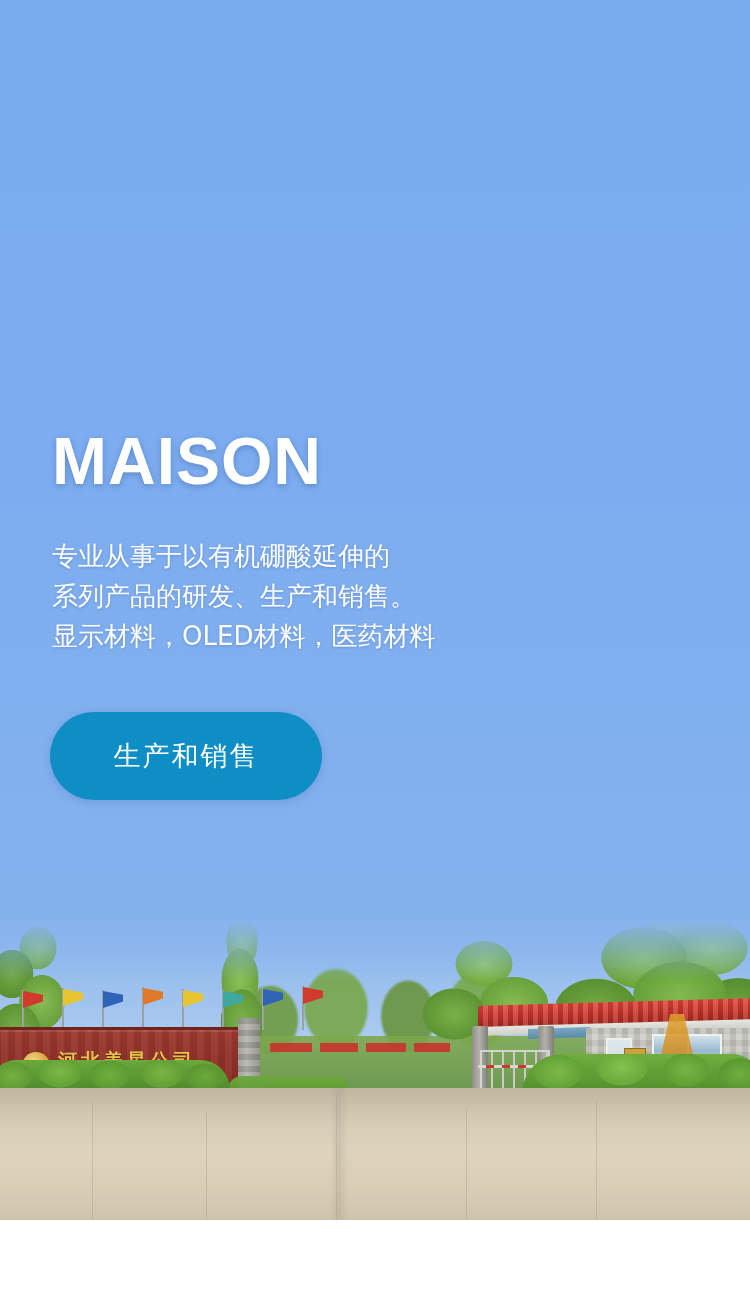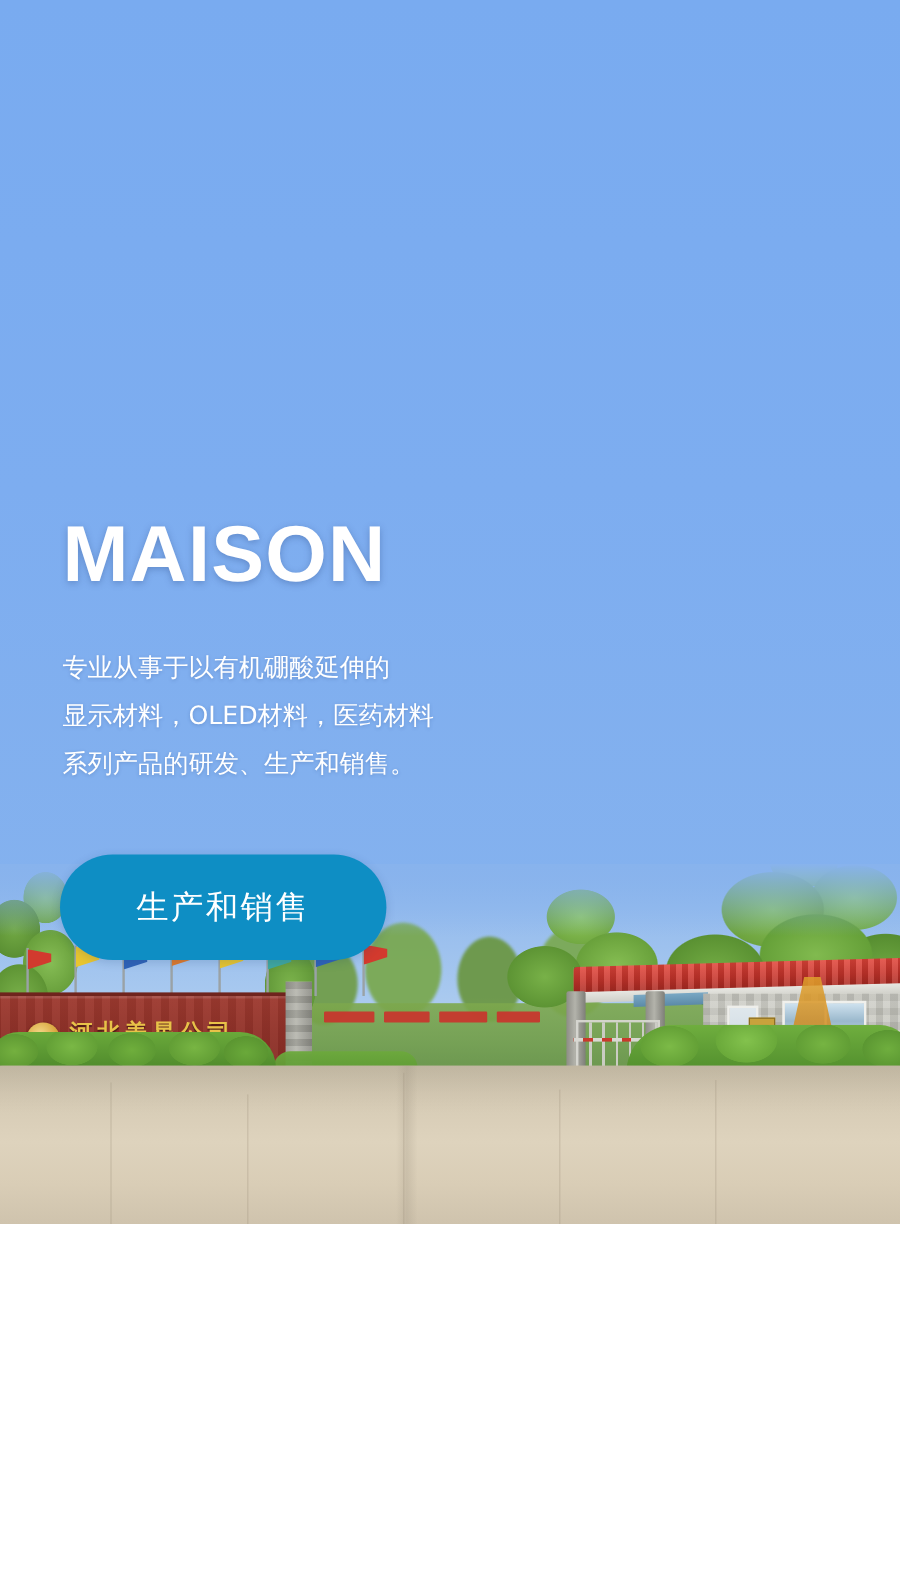--- a/index.html
+++ b/index.html
@@ -2,21 +2,21 @@
 <html><head>
 <meta charset="utf-8">
 <style>
   * { margin:0; padding:0; box-sizing:border-box; }
   html, body {
     width:750px; height:1314px;
     font-family:"Liberation Sans","DejaVu Sans",sans-serif;
     overflow:hidden;
   }
   .stage {
-    position:relative; width:750px; height:1020px;
+    position:relative; width:750px; height:1220px;
     background:linear-gradient(180deg,#79abf0 0%,#7dadf0 40%,#85b2ee 78%,#8ab5ec 100%);
     overflow:hidden;
   }
 
   
   .photo {
     position:absolute; left:0; right:0; bottom:0; height:300px;
     overflow:hidden;
   }
   .photo-sky {
@@ -299,21 +299,21 @@
   .hero { position:absolute; left:0; top:0; width:100%; z-index:60; }
   .hero-title {
     position:absolute; left:52px; top:428px;
     font-size:66px; line-height:1; font-weight:700;
     letter-spacing:1px; color:#ffffff;
     text-shadow:0 2px 6px rgba(40,70,130,.35);
     font-family:"Liberation Sans","DejaVu Sans",sans-serif;
   }
   .hero-sub {
     position:absolute; left:52px; top:536px;
-    font-size:21px; line-height:40px; font-weight:500;
+    font-size:26px; line-height:40px; font-weight:500;
     color:#ffffff;
     text-shadow:0 1px 3px rgba(40,70,130,.28);
     font-family:"DejaVu Sans","Liberation Sans",sans-serif;
     white-space:nowrap;
   }
   .hero-sub div { display:block; }
   .hero-btn {
     position:absolute; left:50px; top:712px;
     width:272px; height:88px;
     border:none; border-radius:44px;
@@ -433,20 +433,20 @@
     </div>
 
     <div class="photo-fade"></div>
   </div>
 
   <div class="hero">
     <div class="hero-title">MAISON</div>
 
     <div class="hero-sub">
       <div>专业从事于以有机硼酸延伸的</div>
+      <div>系列产品的研发、生产和销售。</div>
       <div>显示材料，OLED材料，医药材料</div>
-      <div>系列产品的研发、生产和销售。</div>
     </div>
 
     <button class="hero-btn">生产和销售</button>
   </div>
 
 </div>
 
 </body></html>

